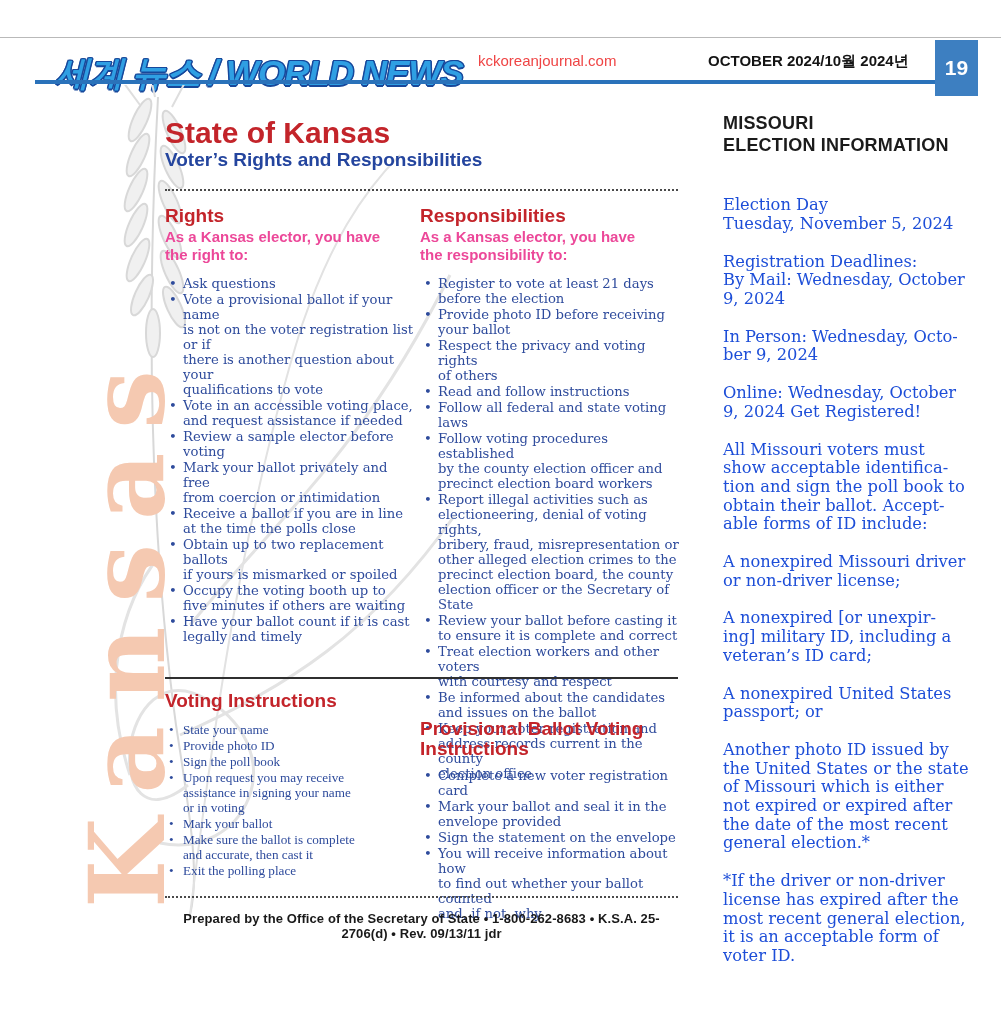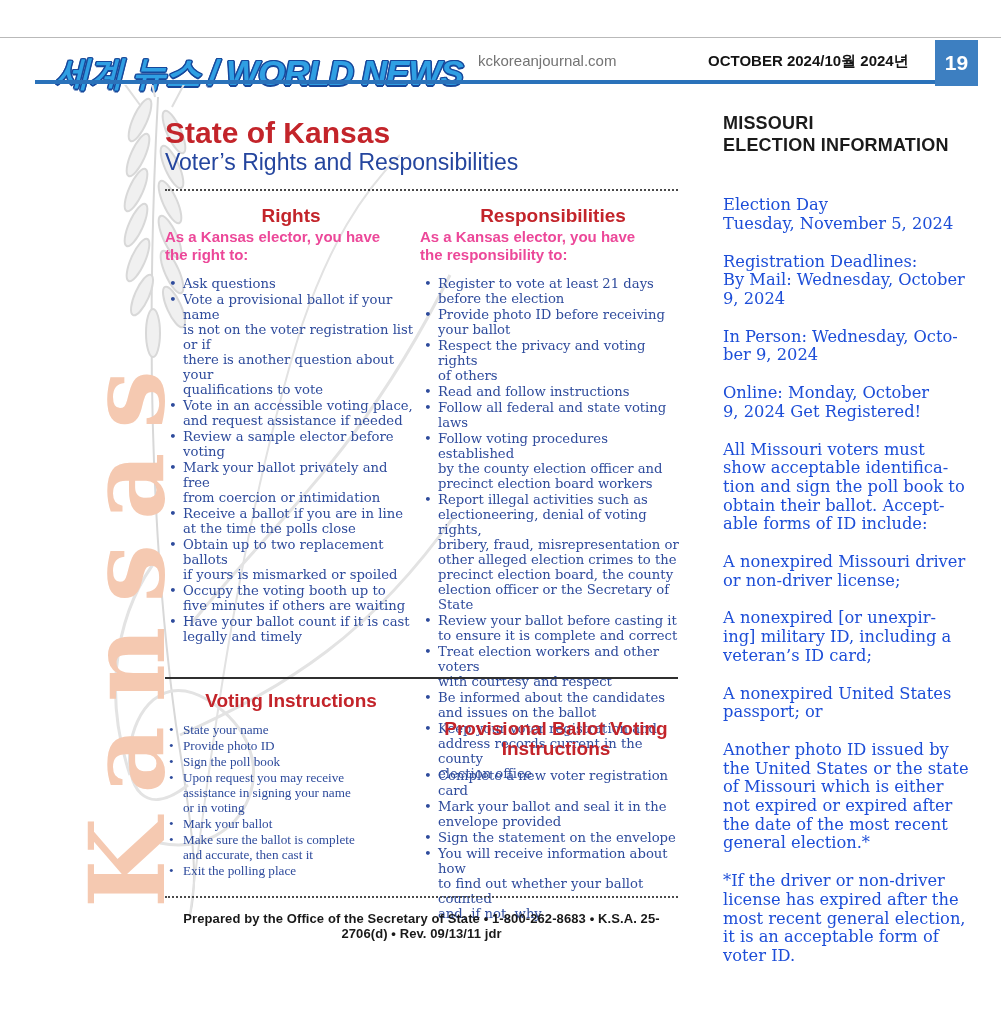--- a/index.html
+++ b/index.html
@@ -9,47 +9,47 @@
   }
   
   .top-rule { position:absolute; left:0; top:37px; width:1001px; height:1px; background:#b9b9b9; }
   .logo {
     position:absolute; left:55px; top:50px; font-size:35px; font-weight:bold; font-style:italic;
     color:#2f9fe3; white-space:nowrap; letter-spacing:-1px;
     text-shadow:-1.5px 0 #17489b, 1.5px 0 #17489b, 0 -1.5px #17489b, 0 1.5px #17489b,
                 -1px -1px #17489b, 1px -1px #17489b, -1px 1px #17489b, 1px 1px #17489b;
   }
   .masthead-rule { position:absolute; left:35px; top:80px; width:923px; height:4px; background:#2a72ba; }
-  .site { position:absolute; left:478px; top:52px; font-size:15px; color:#737373; }
+  .site { position:absolute; left:478px; top:52px; font-size:15px; color:#ef4444; }
   .issue-date { position:absolute; left:708px; top:52px; font-size:15px; font-weight:bold; color:#141414; }
   .page-num {
-    position:absolute; left:935px; top:40px; width:43px; height:46px; background:#3d7fc1;
+    position:absolute; left:935px; top:40px; width:43px; height:56px; background:#3d7fc1;
     color:#ffffff; font-size:21px; font-weight:bold; display:flex; align-items:center; justify-content:center;
   }
   
   .wheat { position:absolute; left:40px; top:85px; z-index:0; }
   .watermark {
     position:absolute; left:63px; top:278px; width:630px; height:130px;
     transform-origin:0 0; transform:rotate(-90deg) translateX(-630px);
     font-family:"DejaVu Serif", serif; font-weight:bold; font-size:104px; line-height:130px;
     letter-spacing:24px; color:#f5c9b1; z-index:0; white-space:nowrap;
   }
   
   .flyer-title { position:absolute; left:165px; top:116px; font-size:30px; font-weight:bold; color:#c3242a; z-index:2; }
-  .flyer-subtitle { position:absolute; left:165px; top:149px; font-size:23px; font-weight:normal; color:#24459e; z-index:2; }
+  .flyer-subtitle { position:absolute; left:165px; top:149px; font-size:19px; font-weight:bold; color:#24459e; z-index:2; }
   .dotted-rule { position:absolute; left:165px; width:513px; height:0; border-top:2px dotted #4a4a4a; z-index:2; }
   .dotted-1 { top:189px; }
   .dotted-2 { top:896px; }
   .solid-rule { position:absolute; left:165px; top:677px; width:513px; height:2px; background:#2f2f2f; z-index:2; }
   .col { position:absolute; z-index:2; }
   .col-rights { left:165px; top:206px; width:252px; }
   .col-resp { left:420px; top:206px; width:266px; }
   .col-voting { left:165px; top:691px; width:252px; }
   .col-prov { left:420px; top:719px; width:272px; }
-  .sec-heading { font-size:19px; font-weight:bold; color:#c3242a; margin:0 0 2px 0; white-space:pre-line; line-height:1.05;text-align:center; }
+  .sec-heading { font-size:19px; font-weight:bold; color:#c3242a; margin:0 0 2px 0; white-space:pre-line; line-height:1.05; }
   .intro { font-size:15px; font-weight:bold; color:#ec4899; line-height:1.18; white-space:pre-line; margin:0 0 13px 0; }
   ul.bullets {
     list-style:none; margin:0; padding:0;
     font-family:"DejaVu Serif", serif; font-size:13.2px; color:#2e4b9c; line-height:15px;
   }
   ul.bullets > li { position:relative; padding-left:18px; white-space:pre-line; margin-bottom:1px; }
   ul.bullets > li::before { content:"\2022"; position:absolute; left:4px; }
   ul.bullets ul.sub { list-style:none; margin:0; padding:0 0 0 18px; }
   ul.bullets ul.sub li { position:relative; padding-left:14px; white-space:pre-line; }
   ul.bullets ul.sub li::before { content:"\2022"; position:absolute; left:0; }
@@ -214,21 +214,21 @@
     <h2 class="sidebar-title">MISSOURI
 ELECTION INFORMATION</h2>
     <div>
         <p>Election Day
 Tuesday, November 5, 2024</p>
         <p>Registration Deadlines:
 By Mail: Wednesday, October
 9, 2024</p>
         <p>In Person: Wednesday, Octo-
 ber 9, 2024</p>
-        <p>Online: Monday, October
+        <p>Online: Wednesday, October
 9, 2024 Get Registered!</p>
         <p>All Missouri voters must
 show acceptable identifica-
 tion and sign the poll book to
 obtain their ballot. Accept-
 able forms of ID include:</p>
         <p>A nonexpired Missouri driver
 or non-driver license;</p>
         <p> A nonexpired [or unexpir-
 ing] military ID, including a

